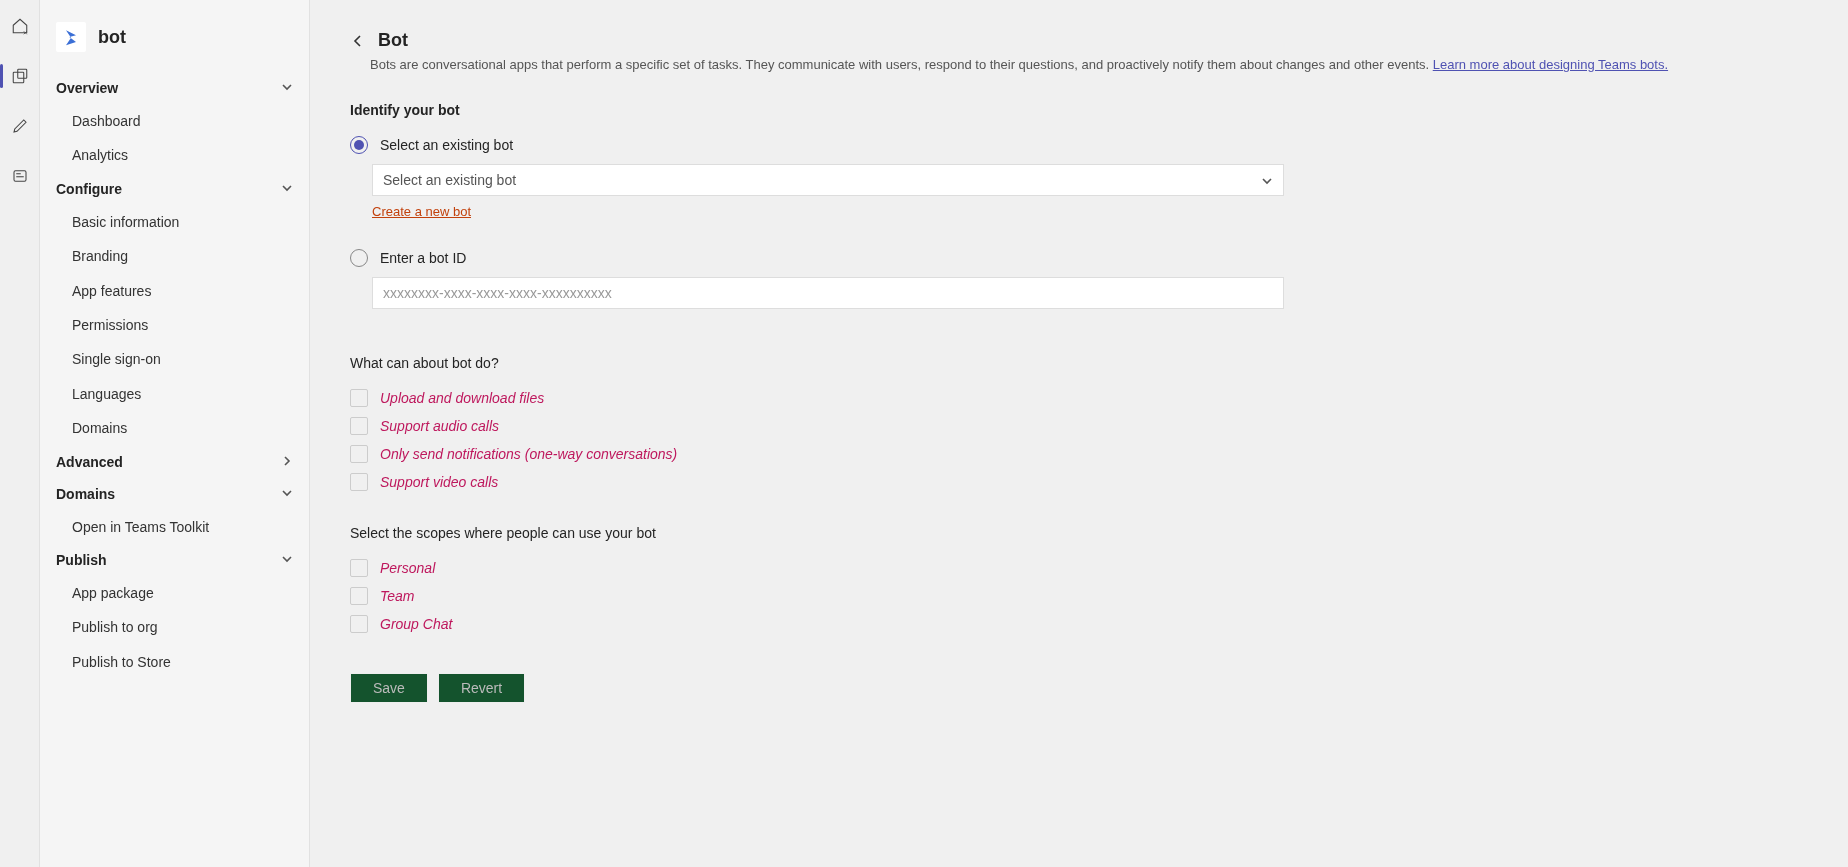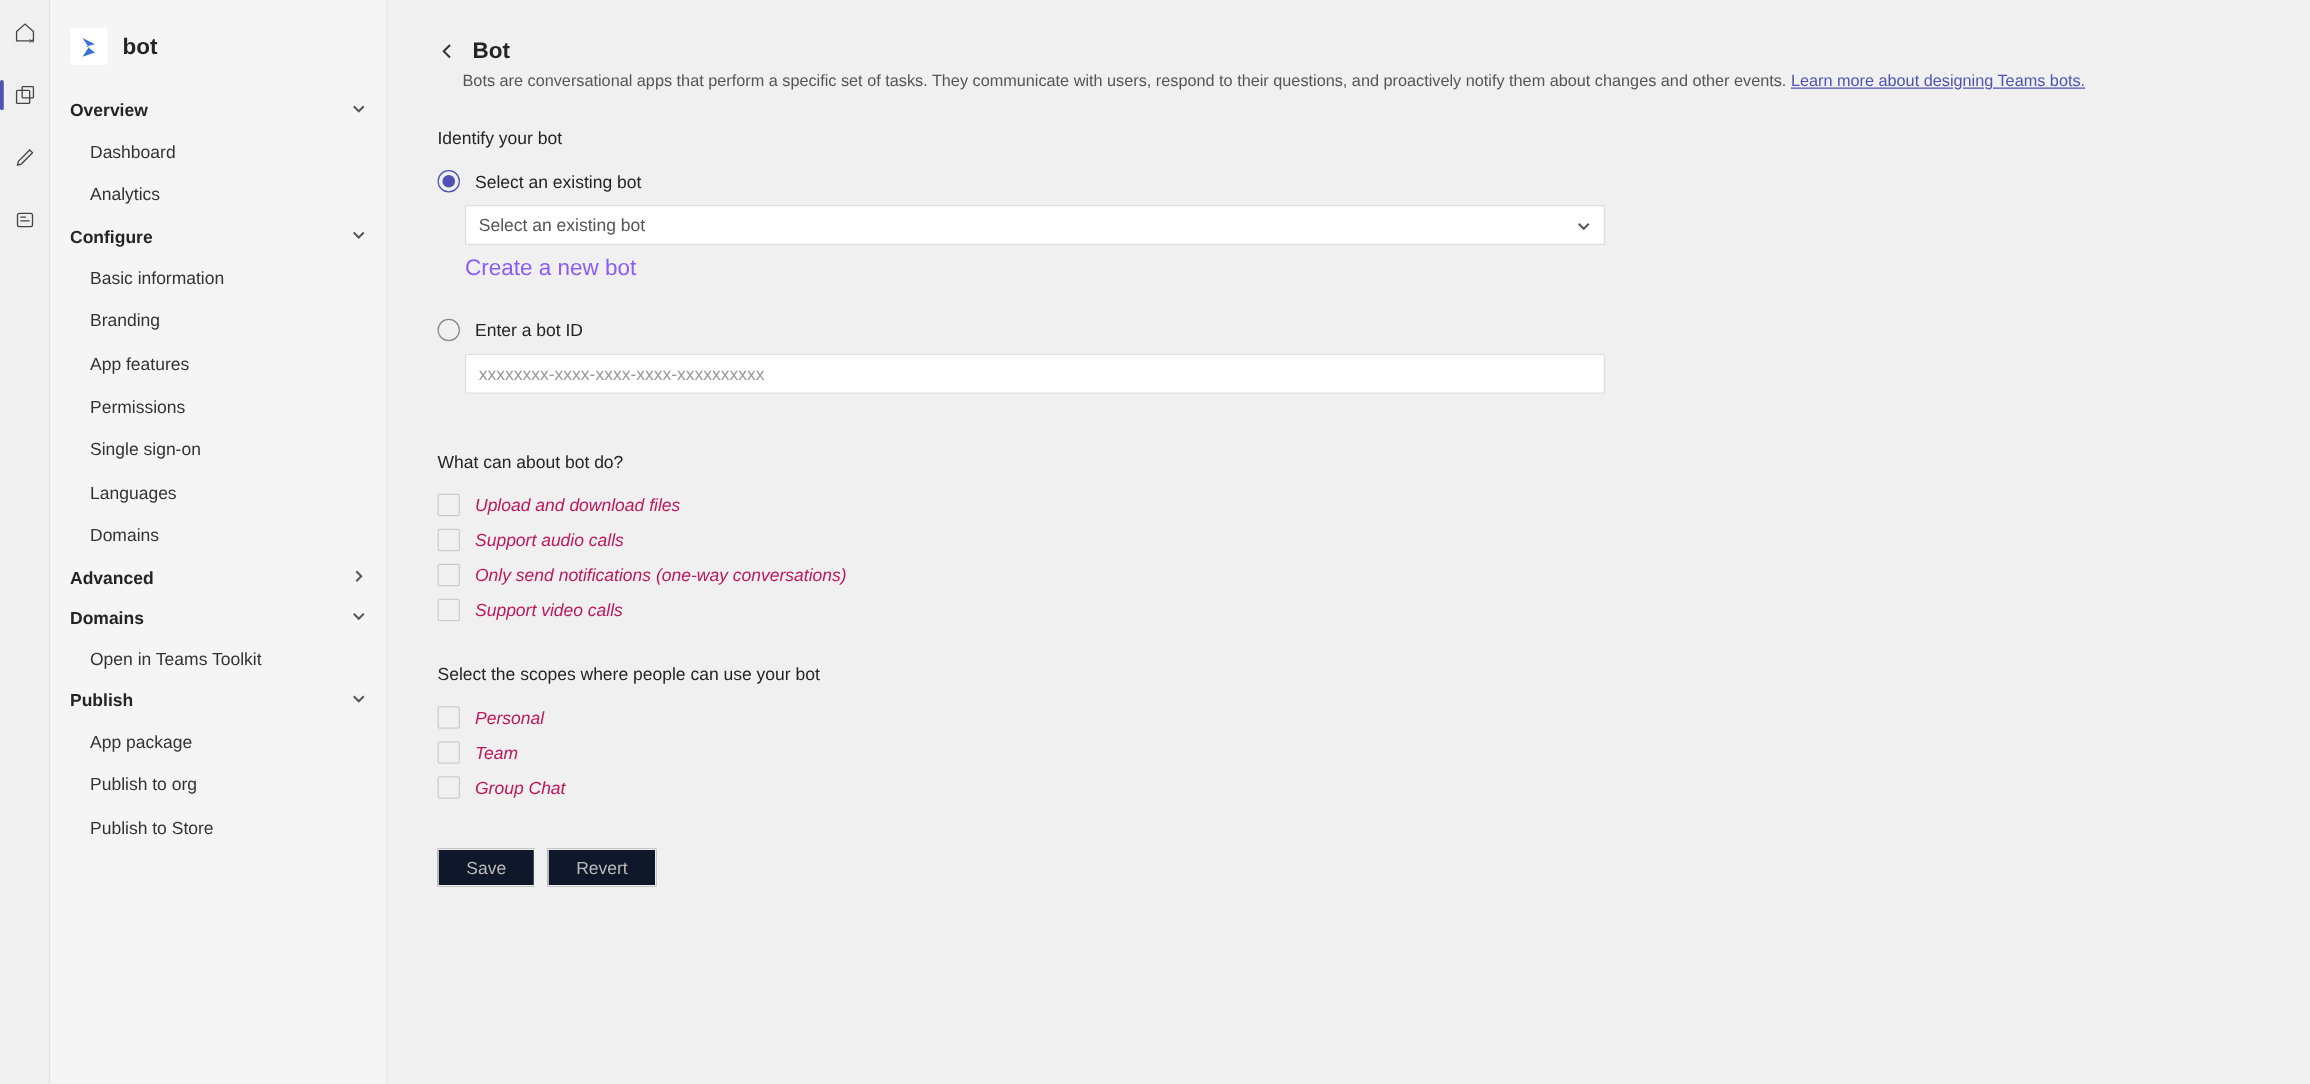--- a/index.html
+++ b/index.html
@@ -101,21 +101,21 @@
     margin-bottom: 6px;
   }
   .back-btn { cursor: pointer; display:flex; }
   .back-btn svg { width: 16px; height: 16px; stroke:#333; fill:none; stroke-width:1.6; }
   .page-title { font-size: 18px; font-weight: 600; }
   .page-desc { font-size: 13px; color: #555; margin: 4px 0 30px 20px; }
   .page-desc a { color: #4f52b2; text-decoration: underline; }
 
   .section-title {
     font-size: 14px;
-    font-weight: 400;
+    font-weight: 700;
     margin: 10px 0 18px 0;
   }
 
   .radio-row, .check-row {
     display: flex;
     align-items: center;
     gap: 12px;
     margin-bottom: 10px;
   }
   .radio {
@@ -147,33 +147,34 @@
     display: flex;
     align-items: center;
     justify-content: space-between;
     font-size: 14px;
     color: #555;
     cursor:pointer;
   }
   .text-input { cursor: text; }
   .select-box .chev { width:12px; height:12px; }
   .create-link {
-    font-size: 18px;
-    color: #8b5cf6;
+    font-size: 13px;
+    color: #c2410c;
     margin-top: 8px;
     display:inline-block;
     cursor:pointer;
+    text-decoration:underline;
   }
 
   .buttons {
     display:flex; gap:10px; margin-top: 40px;
   }
   .btn {
     padding: 6px 22px;
-    background: #0f172a;
+    background: #14532d;
     border: 1px solid #eee;
     color: #bbb;
     cursor: default;
     font-size: 14px;
   }
 
   .chev svg { width:12px; height:12px; stroke:#555; fill:none; stroke-width:1.6; }
   .chev.right svg { transform: rotate(-90deg); }
 </style>
 </head>

